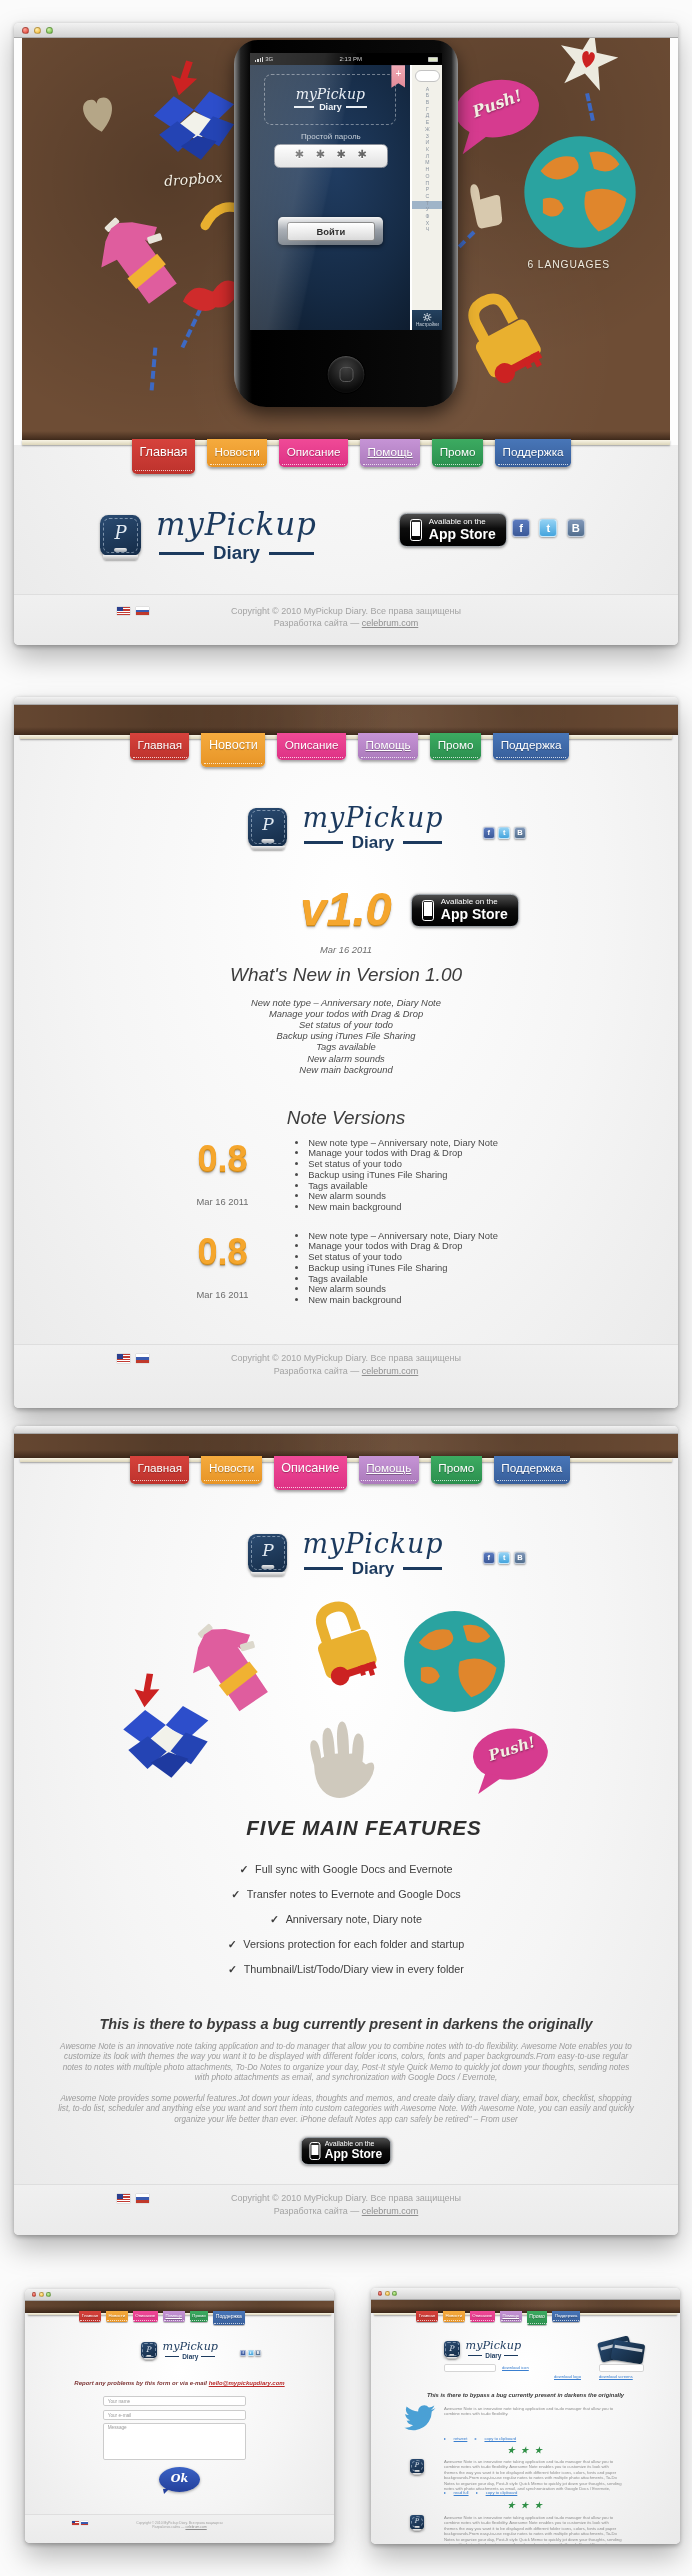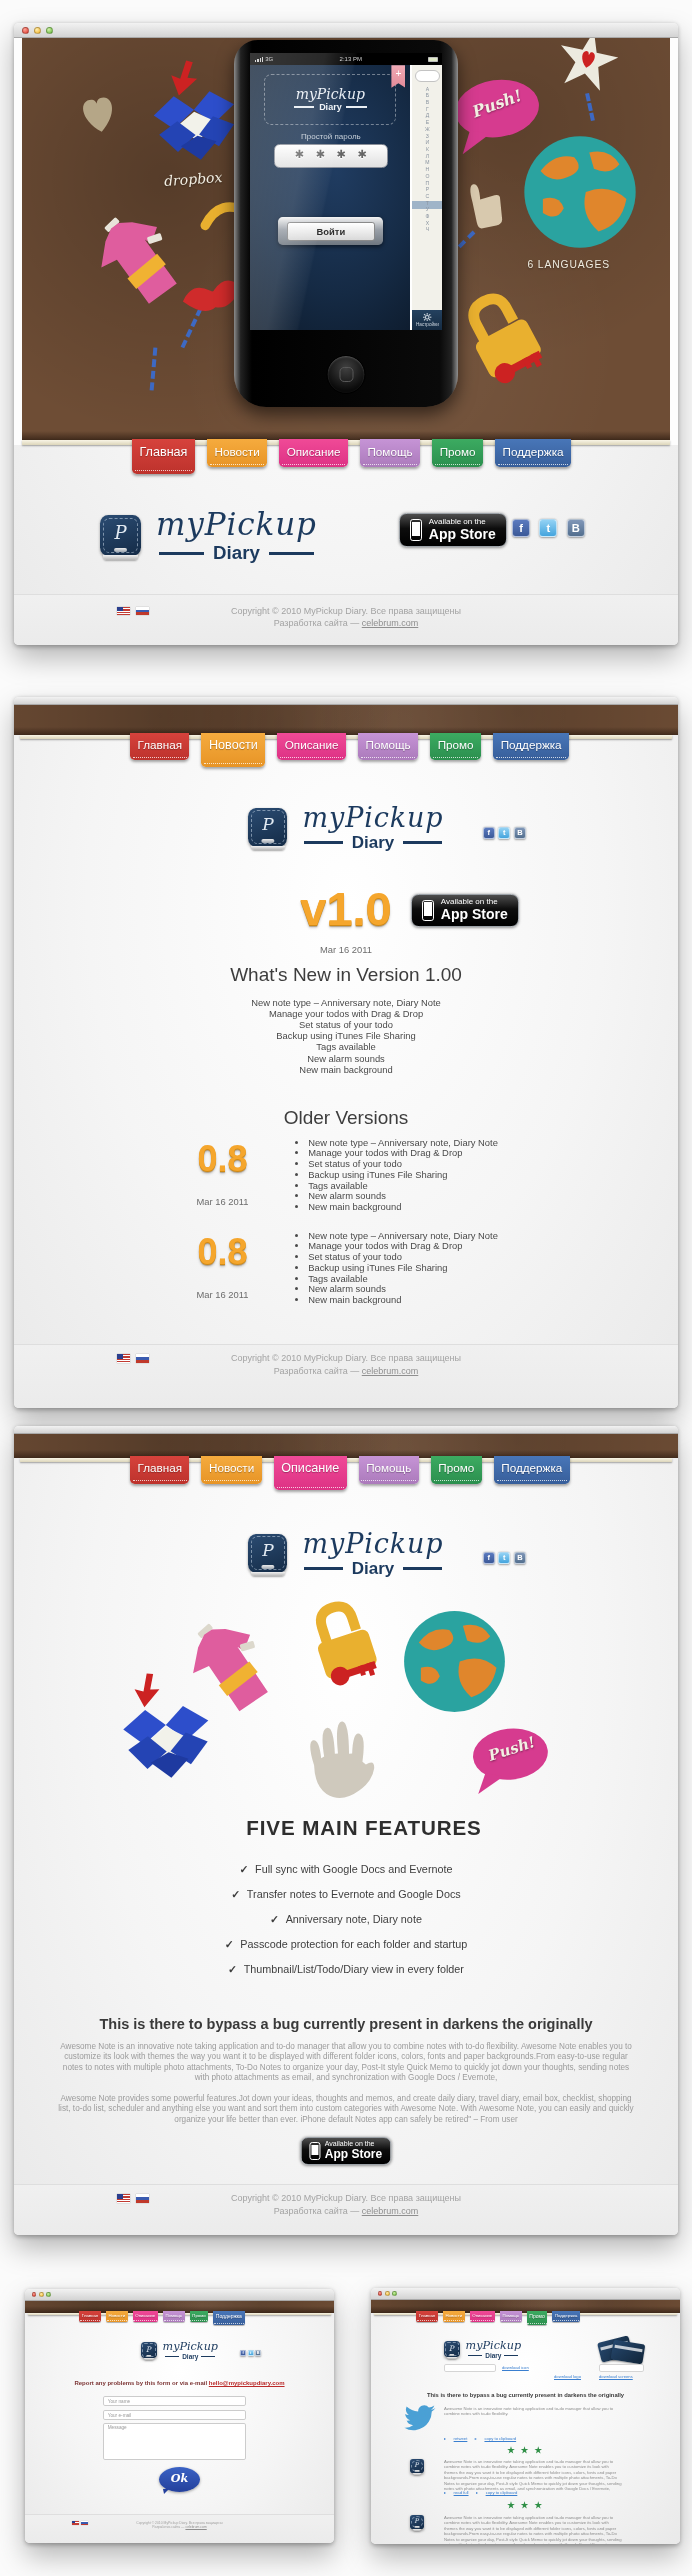--- a/index.html
+++ b/index.html
@@ -34,21 +34,21 @@
   
   .tabs { position: absolute; display: flex; gap: 12px; align-items: flex-start; z-index: 6; }
   .tab { color: #fff; border-radius: 0 0 4.7px 4.7px; padding: 5.6px 7.5px 9.4px; font-size: 11.7px;
     position: relative; box-shadow: 0 1.9px 2.8px rgba(0,0,0,.35); text-shadow: 0 0.9px 0.9px rgba(0,0,0,.3); cursor: pointer; }
   .tab::after { content: ""; position: absolute; left: 2.8px; right: 2.8px; bottom: 2.8px;
     border-bottom: 1.9px dotted rgba(255,255,255,.75); }
   .tab.active { padding-bottom: 15px; font-size: 12.6px; }
   .c-red    { background: linear-gradient(#d6423c,#bd322c); }
   .c-orange { background: linear-gradient(#f5ab3e,#e79426); }
   .c-pink   { background: linear-gradient(#f04a97,#dd3184); }
-  .c-purple { background: linear-gradient(#c694d6,#ab7abb); }
+  .c-purple { background: linear-gradient(#c694d6,#ab7abb); text-decoration: underline; }
   .c-green  { background: linear-gradient(#3cab61,#2b8f4e); }
   .c-blue   { background: linear-gradient(#4876b8,#375e9a); }
   .tabs.mini { gap: 4.7px; }
   .tabs.mini .tab { font-size: 4.3px; padding: 1.9px 2.8px 3.7px; border-radius: 0 0 1.9px 1.9px;
     box-shadow: 0 0.9px 0.9px rgba(0,0,0,.3); }
   .tabs.mini .tab::after { left: 0.9px; right: 0.9px; bottom: 0.9px; border-bottom: 0.9px dotted rgba(255,255,255,.7); }
   .tabs.mini .tab.active { padding-bottom: 5.6px; font-size: 5px; }
   
   .brand { display: flex; align-items: center; gap: 15px; }
   .brand-text { display: flex; flex-direction: column; align-items: center; }
@@ -169,21 +169,21 @@
     background: linear-gradient(#fff,#d9d9d9); border: 0.9px solid #8a8a8a; border-radius: 2.8px;
     text-align: center; font-size: 9.4px; font-weight: bold; color: #2e2e2e; line-height: 17px; }
   .gloss { position: absolute; inset: 0; z-index: 4; pointer-events: none;
     background: linear-gradient(102deg, rgba(255,255,255,.22) 0%, rgba(255,255,255,.16) 30%, rgba(255,255,255,.03) 42%, transparent 43%); }
   .homebtn { position: absolute; left: 50%; transform: translateX(-50%); bottom: 13px;
     width: 39px; height: 39px; border-radius: 50%;
     background: radial-gradient(circle at 50% 32%, #414141, #0a0a0a 72%); border: 0.9px solid #000;
     box-shadow: inset 0 0.9px 1.9px rgba(255,255,255,.25); }
   .homebtn::after { content: ""; position: absolute; inset: 11.2px; border: 1.9px solid #585858; border-radius: 4.7px; }
   
-  .center-abs { position: absolute; left: 0; right: 0; text-align: center; }
+  .center-abs { position: absolute; left: 0; right: 0; text-align: center; font-style: italic; }
   .felt { font-weight: bold; color: #f5a62d;
     text-shadow: 0 0.9px 0 #d18a14, 0 1.9px 0.9px rgba(110,65,0,.35), 0 2.8px 2.8px rgba(0,0,0,.18); }
   .h-sec { font-size: 19px; color: #3d3d3d; }
   .date-txt { font-size: 9.4px; color: #6d6d6d; }
   .cl { list-style: none; font-size: 9.4px; color: #4a4a4a; line-height: 11.2px; }
   .ver-block { position: absolute; width: 402px; left: 143px; }
   .ver-num { position: absolute; left: 0; width: 131px; text-align: center; font-size: 36px; top: 0; }
   .ver-date { position: absolute; left: 0; width: 131px; text-align: center; top: 58px; }
   .ver-list { margin-left: 140px; padding-left: 11.2px; list-style: disc; font-size: 9.4px;
     color: #4a4a4a; line-height: 10.8px; }
@@ -492,21 +492,21 @@
     <div class="center-abs h-sec" style="top:259px;">What's New in Version 1.00</div>
     <ul class="cl center-abs" style="top:292px;">
       <li>New note type – Anniversary note, Diary Note</li>
       <li>Manage your todos with Drag &amp; Drop</li>
       <li>Set status of your todo</li>
       <li>Backup using iTunes File Sharing</li>
       <li>Tags available</li>
       <li>New alarm sounds</li>
       <li>New main background</li>
     </ul>
-    <div class="center-abs h-sec" style="top:402px;">Older Versions</div>
+    <div class="center-abs h-sec" style="top:402px;">Note Versions</div>
     <div class="ver-block" style="top:433px;">
       <div class="ver-num felt">0.8</div>
       <div class="ver-date date-txt">Mar 16 2011</div>
       <ul class="ver-list">
         <li>New note type – Anniversary note, Diary Note</li>
         <li>Manage your todos with Drag &amp; Drop</li>
         <li>Set status of your todo</li>
         <li>Backup using iTunes File Sharing</li>
         <li>Tags available</li>
         <li>New alarm sounds</li>
@@ -636,21 +636,21 @@
       <div class="check-row">
           <span class="check">✓</span>
           <span>Transfer notes to Evernote and Google Docs</span>
         </div>
       <div class="check-row">
           <span class="check">✓</span>
           <span>Anniversary note, Diary note</span>
         </div>
       <div class="check-row">
           <span class="check">✓</span>
-          <span>Passcode protection for each folder and startup</span>
+          <span>Versions protection for each folder and startup</span>
         </div>
       <div class="check-row">
           <span class="check">✓</span>
           <span>Thumbnail/List/Todo/Diary view in every folder</span>
         </div>
     </div>
     <div class="center-abs bug-h" style="top:582px;">This is there to bypass a bug currently present in darkens the originally</div>
     <div class="center-abs para" style="top:608px; left:42px; right:42px;">Awesome Note is an innovative note taking application and to-do manager that allow you to combine notes with to-do flexibility. Awesome Note enables you to customize its look with themes the way you want it to be displayed with different folder icons, colors, fonts and paper backgrounds.From easy-to-use regular notes to notes with multiple photo attachments, To-Do Notes to organize your day, Post-It style Quick Memo to quickly jot down your thoughts, sending notes with photo attachments as email, and synchronization with Google Docs / Evernote,</div>
     <div class="center-abs para" style="top:660px; left:42px; right:42px;">Awesome Note provides some powerful features.Jot down your ideas, thoughts and memos, and create daily diary, travel diary, email box, checklist, shopping list, to-do list, scheduler and anything else you want and sort them into custom categories with Awesome Note. With Awesome Note, you can easily and quickly organize your life better than ever. iPhone default Notes app can safely be retired" – From user</div>
     <div class="appstore sm" style="position:absolute; left:50%; transform:translateX(-50%); top:703px;">

